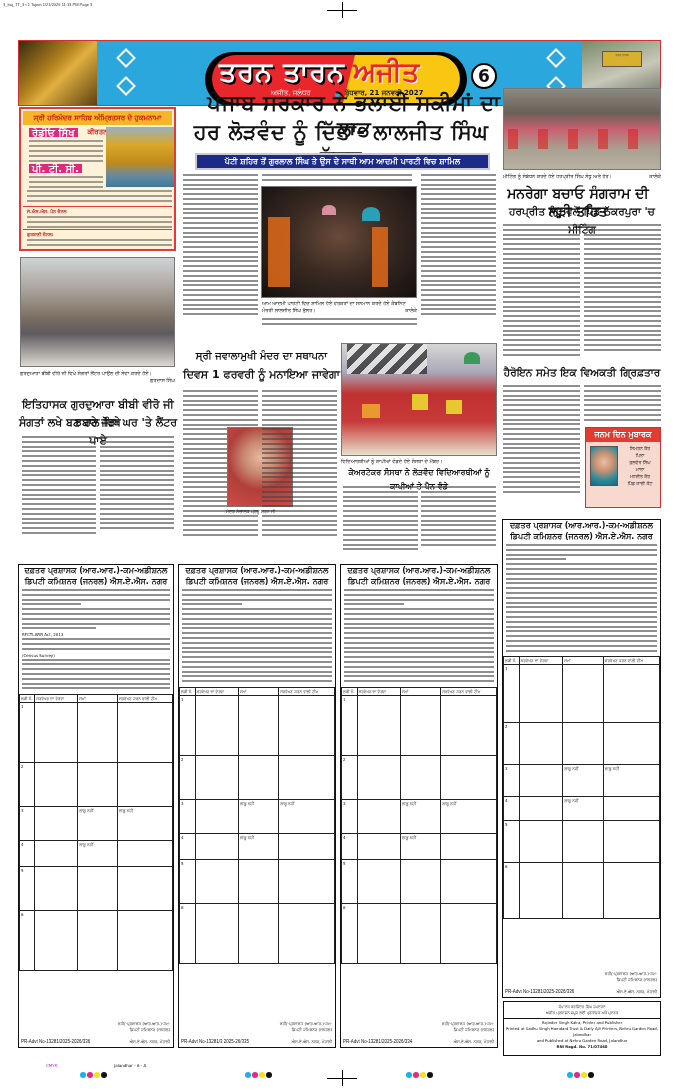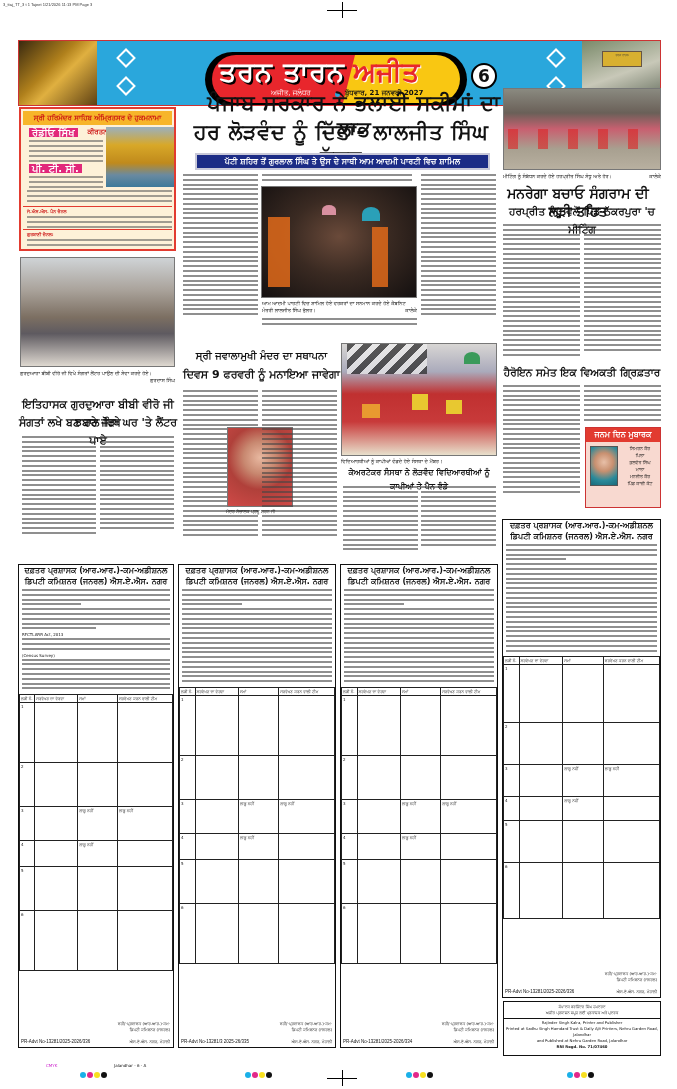--- a/index.html
+++ b/index.html
@@ -245,21 +245,21 @@
     <div class="l"></div>
     <div class="l"></div>
     <div class="l"></div>
     <div class="l"></div>
     <div class="l"></div>
     <div class="l"></div>
     <div class="l"></div>
 </div>
 
 <div class="abs h2" style="left:183px;top:347px;width:157px;font-size:10px">ਸ੍ਰੀ ਜਵਾਲਾਮੁਖੀ ਮੰਦਰ ਦਾ ਸਥਾਪਨਾ</div>
-<div class="abs h2" style="left:183px;top:366px;width:157px;font-size:11px">ਦਿਵਸ 9 ਫਰਵਰੀ ਨੂੰ ਮਨਾਇਆ ਜਾਵੇਗਾ</div>
+<div class="abs h2" style="left:183px;top:366px;width:157px;font-size:11px">ਦਿਵਸ 1 ਫਰਵਰੀ ਨੂੰ ਮਨਾਇਆ ਜਾਵੇਗਾ</div>
 <div class="abs col" style="left:183px;top:390px;width:75px">
   <div class="l"></div>
     <div class="l"></div>
     <div class="l"></div>
     <div class="l"></div>
     <div class="l"></div>
     <div class="l"></div>
     <div class="l"></div>
     <div class="l"></div>
     <div class="l"></div>

